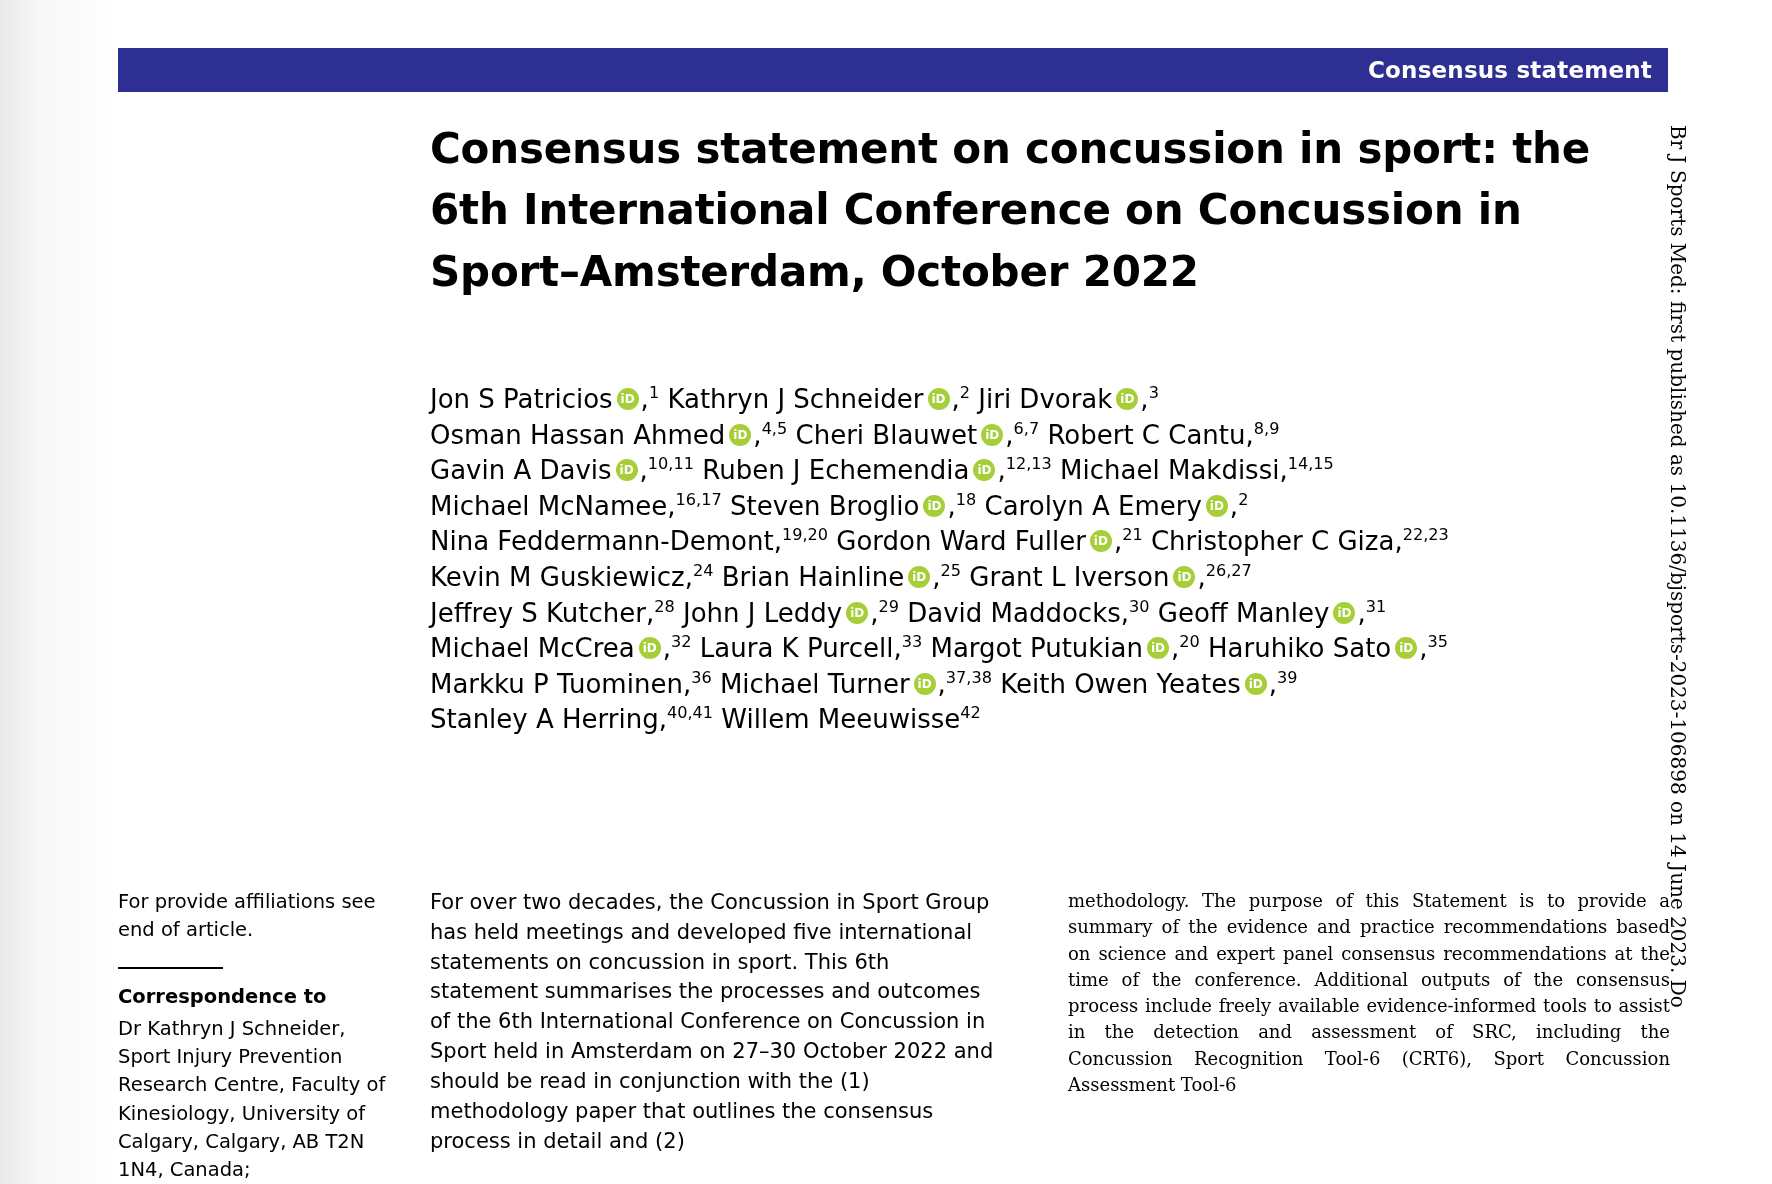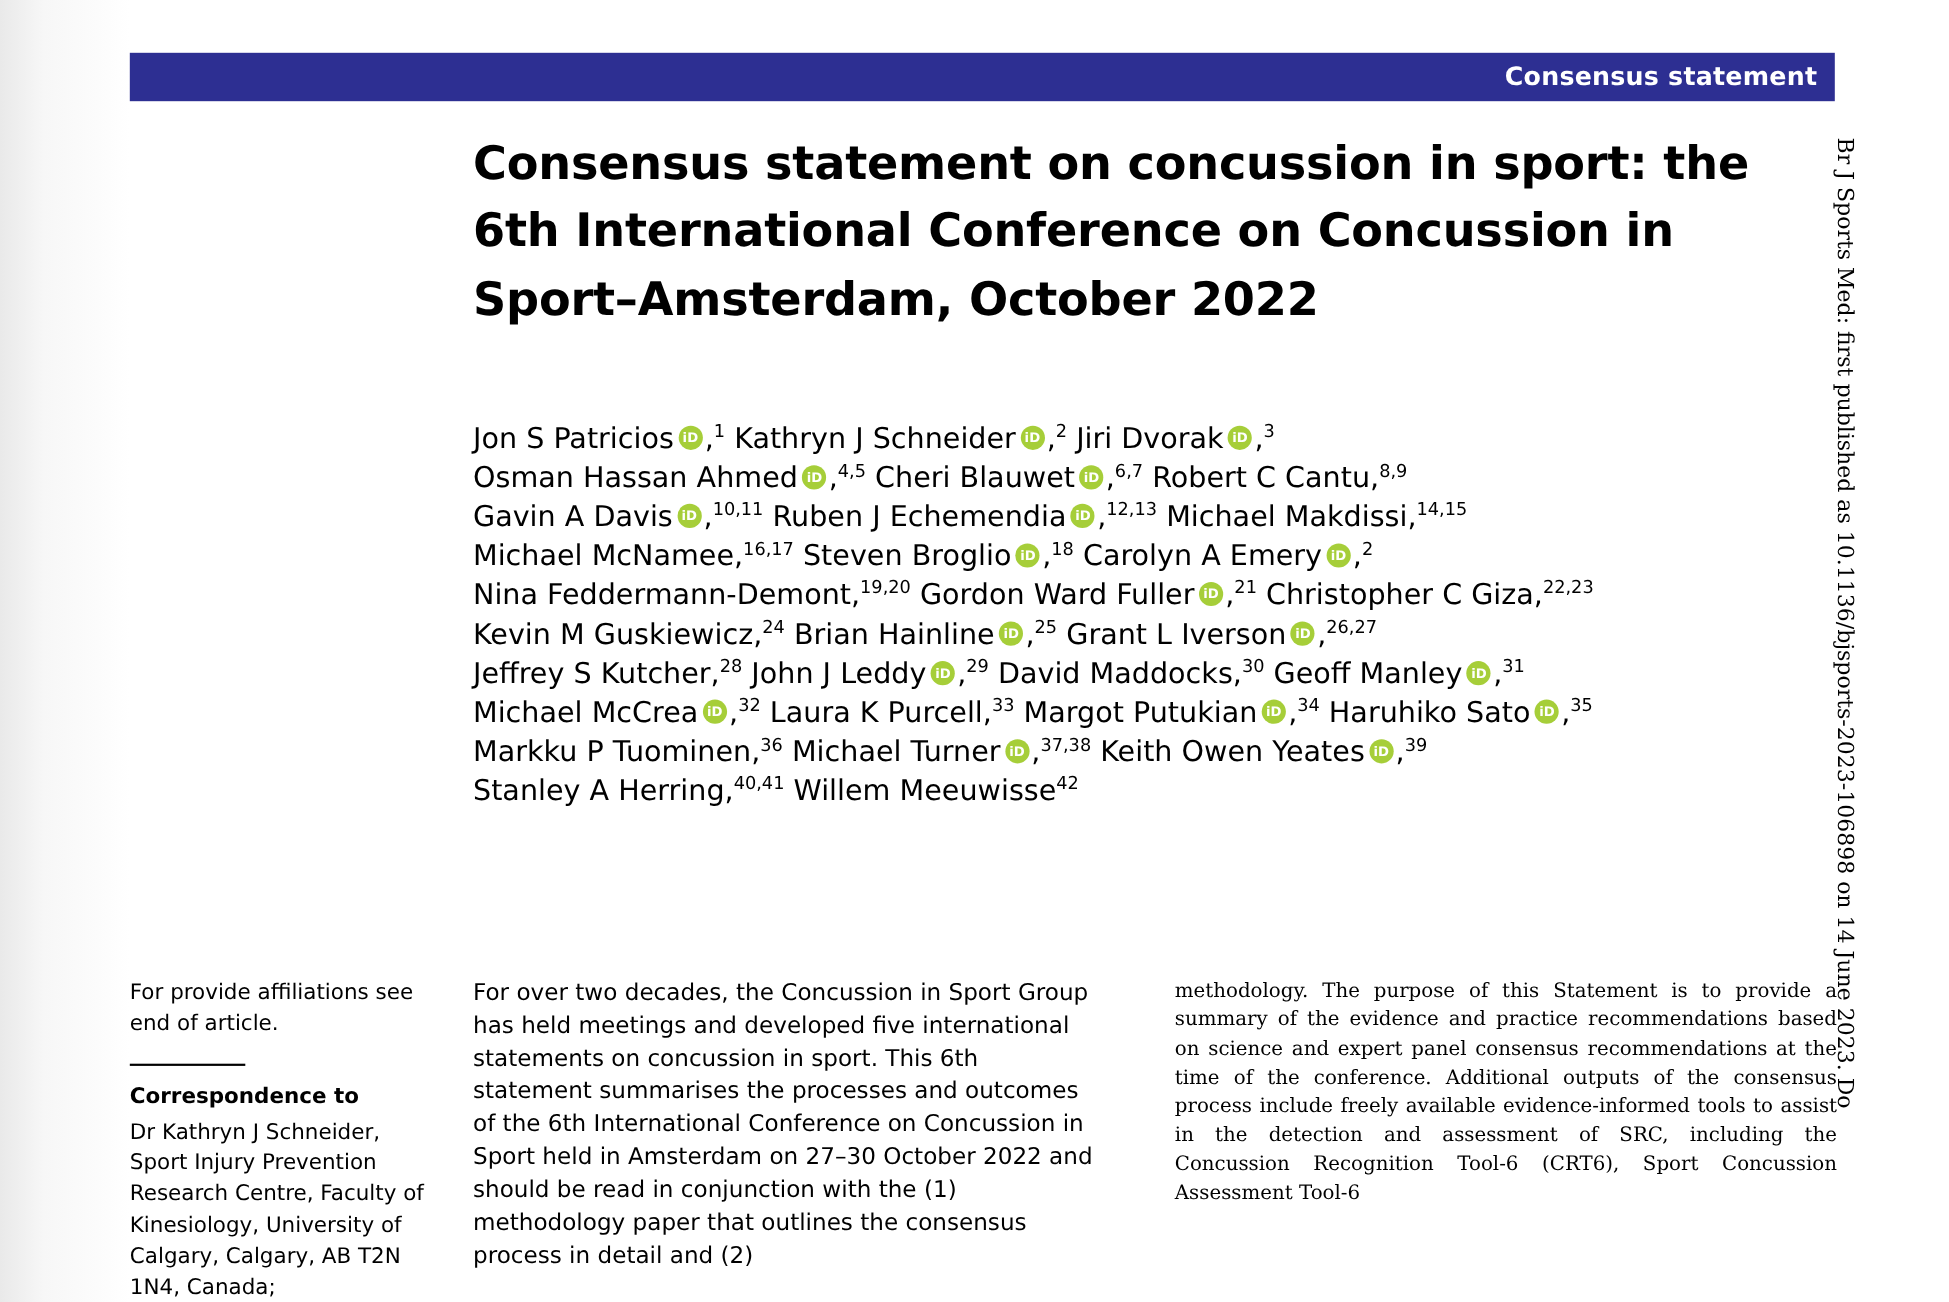--- a/index.html
+++ b/index.html
@@ -190,21 +190,21 @@
   <div class="title">Consensus statement on concussion in sport: the 6th International Conference on Concussion in Sport–Amsterdam, October 2022</div>
 
   <div class="authors">
     <div class="name">Jon S Patricios<span class="orcid"></span>,<sup>1</sup> Kathryn J Schneider<span class="orcid"></span>,<sup>2</sup> Jiri Dvorak<span class="orcid"></span>,<sup>3</sup></div>
     <div class="name">Osman Hassan Ahmed<span class="orcid"></span>,<sup>4,5</sup> Cheri Blauwet<span class="orcid"></span>,<sup>6,7</sup> Robert C Cantu,<sup>8,9</sup></div>
     <div class="name">Gavin A Davis<span class="orcid"></span>,<sup>10,11</sup> Ruben J Echemendia<span class="orcid"></span>,<sup>12,13</sup> Michael Makdissi,<sup>14,15</sup></div>
     <div class="name">Michael McNamee,<sup>16,17</sup> Steven Broglio<span class="orcid"></span>,<sup>18</sup> Carolyn A Emery<span class="orcid"></span>,<sup>2</sup></div>
     <div class="name">Nina Feddermann-Demont,<sup>19,20</sup> Gordon Ward Fuller<span class="orcid"></span>,<sup>21</sup> Christopher C Giza,<sup>22,23</sup></div>
     <div class="name">Kevin M Guskiewicz,<sup>24</sup> Brian Hainline<span class="orcid"></span>,<sup>25</sup> Grant L Iverson<span class="orcid"></span>,<sup>26,27</sup></div>
     <div class="name">Jeffrey S Kutcher,<sup>28</sup> John J Leddy<span class="orcid"></span>,<sup>29</sup> David Maddocks,<sup>30</sup> Geoff Manley<span class="orcid"></span>,<sup>31</sup></div>
-    <div class="name">Michael McCrea<span class="orcid"></span>,<sup>32</sup> Laura K Purcell,<sup>33</sup> Margot Putukian<span class="orcid"></span>,<sup>34</sup> Haruhiko Sato<span class="orcid"></span>,<sup>35</sup></div>
+    <div class="name">Michael McCrea<span class="orcid"></span>,<sup>32</sup> Laura K Purcell,<sup>33</sup> Margot Putukian<span class="orcid"></span>,<sup>20</sup> Haruhiko Sato<span class="orcid"></span>,<sup>35</sup></div>
     <div class="name">Markku P Tuominen,<sup>36</sup> Michael Turner<span class="orcid"></span>,<sup>37,38</sup> Keith Owen Yeates<span class="orcid"></span>,<sup>39</sup></div>
     <div class="name">Stanley A Herring,<sup>40,41</sup> Willem Meeuwisse<sup>42</sup></div>
   </div>
 
   <div class="notes">
     <div>For provide affiliations see end of article.</div>
     <div class="rule"></div>
     <div class="corr-head">Correspondence to</div>
     <div>Dr Kathryn J Schneider, Sport Injury Prevention Research Centre, Faculty of Kinesiology, University of Calgary, Calgary, AB T2N 1N4, Canada; kjschnei@ucalgary.ca</div>
 

